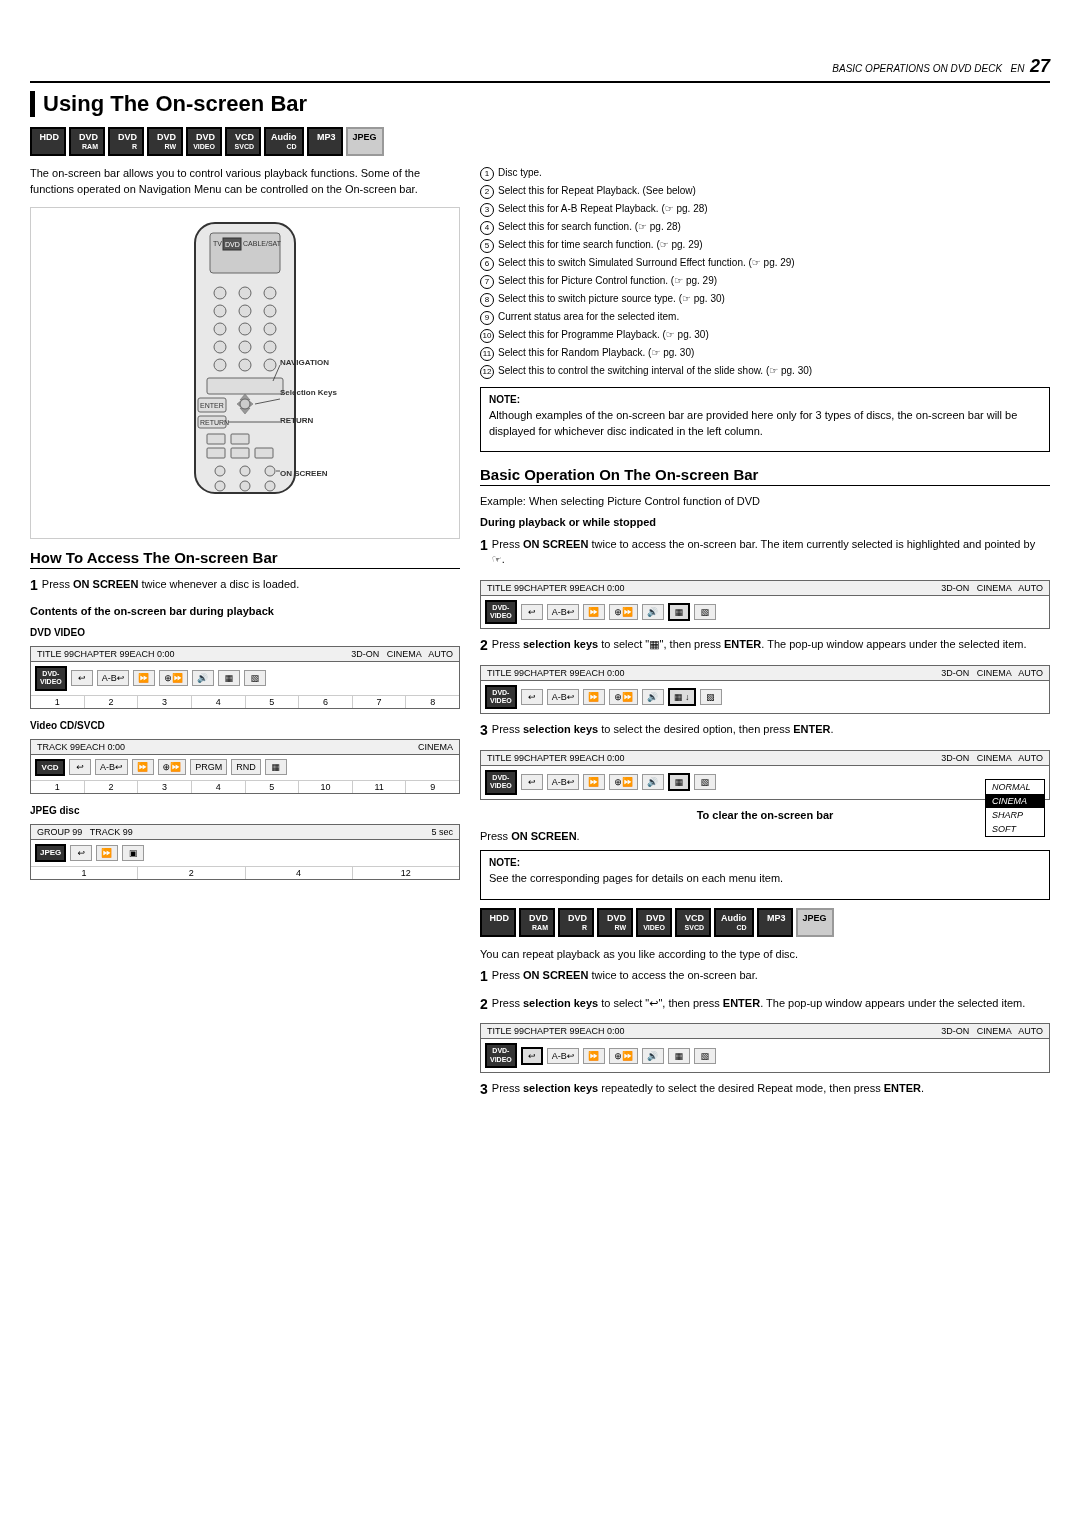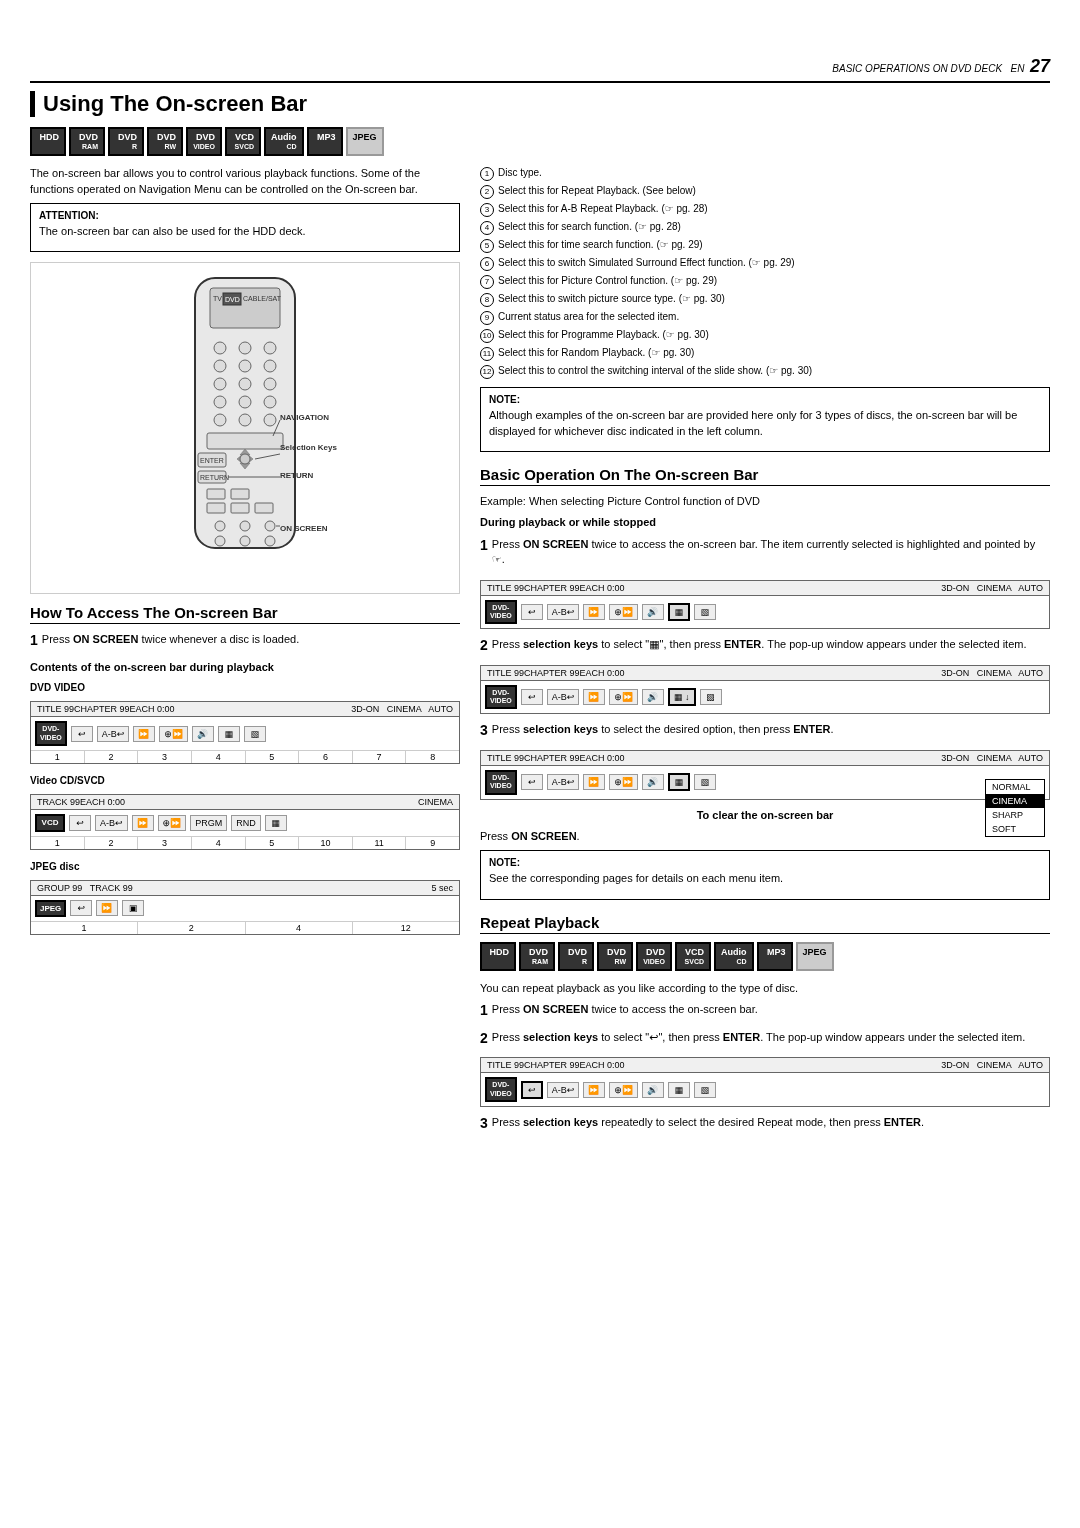--- a/index.html
+++ b/index.html
@@ -195,24 +195,20 @@
   <div class="disc-icon"><strong>MP3</strong></div>
   <div class="disc-icon light"><strong>JPEG</strong></div>
 </div>
 
 <div class="two-col">
 
   <div class="col-left">
 
     <p>The on-screen bar allows you to control various playback functions. Some of the functions operated on Navigation Menu can be controlled on the On-screen bar.</p>
 
-    <div class="attention-box">
-      <div class="attn-label">ATTENTION:</div>
-      <p>The on-screen bar can also be used for the HDD deck.</p>
-    </div>
 
 
     <div class="remote-diagram">
       <svg width="220" height="310" viewBox="0 0 220 310">
 
         <rect x="60" y="5" width="100" height="270" rx="20" ry="20" fill="#e8e8e8" stroke="#333" stroke-width="2"></rect>
 
         <rect x="75" y="15" width="70" height="40" rx="3" fill="#ccc" stroke="#666" stroke-width="1"></rect>
 
         <text x="78" y="28" font-size="7" fill="#333">TV</text>
@@ -515,37 +511,36 @@
           <div class="bar-btn">↩</div>
           <div class="bar-btn">A-B↩</div>
           <div class="bar-btn">⏩</div>
           <div class="bar-btn">⊕⏩</div>
           <div class="bar-btn">🔊</div>
           <div class="bar-btn active-box">▦</div>
           <div class="bar-btn">▧</div>
         </div>
       </div>
 
-      <div style="position:absolute; right:4px; top:28px; border:1px solid #000; background:#fff; font-size:9px; min-width:60px; z-index:10;">
+      <div style="position:absolute; right:4px; top:28px; border:1px solid #000; background:#fff; font-size:9px; min-width:60px; z-index:10;font-style:italic;">
         <div style="padding:2px 6px;">NORMAL</div>
         <div style="padding:2px 6px; background:#000; color:#fff;">CINEMA</div>
         <div style="padding:2px 6px;">SHARP</div>
         <div style="padding:2px 6px;">SOFT</div>
       </div>
     </div>
 
     <p style="margin-top:8px;text-align:center;"><strong>To clear the on-screen bar</strong></p>
     <p>Press <strong>ON SCREEN</strong>.</p>
 
     <div class="note-box" style="margin-top:6px;">
       <div class="note-label">NOTE:</div>
       <p>See the corresponding pages for details on each menu item.</p>
     </div>
 
-    <h2 class="section-title" style="margin-top:14px;">Repeat Playback</h2>
 
     <div class="disc-icons">
       <div class="disc-icon"><strong>HDD</strong></div>
       <div class="disc-icon"><strong>DVD</strong><small>RAM</small></div>
       <div class="disc-icon"><strong>DVD</strong><small>R</small></div>
       <div class="disc-icon"><strong>DVD</strong><small>RW</small></div>
       <div class="disc-icon"><strong>DVD</strong><small>VIDEO</small></div>
       <div class="disc-icon"><strong>VCD</strong><small>SVCD</small></div>
       <div class="disc-icon"><strong>Audio</strong><small>CD</small></div>
       <div class="disc-icon"><strong>MP3</strong></div>

